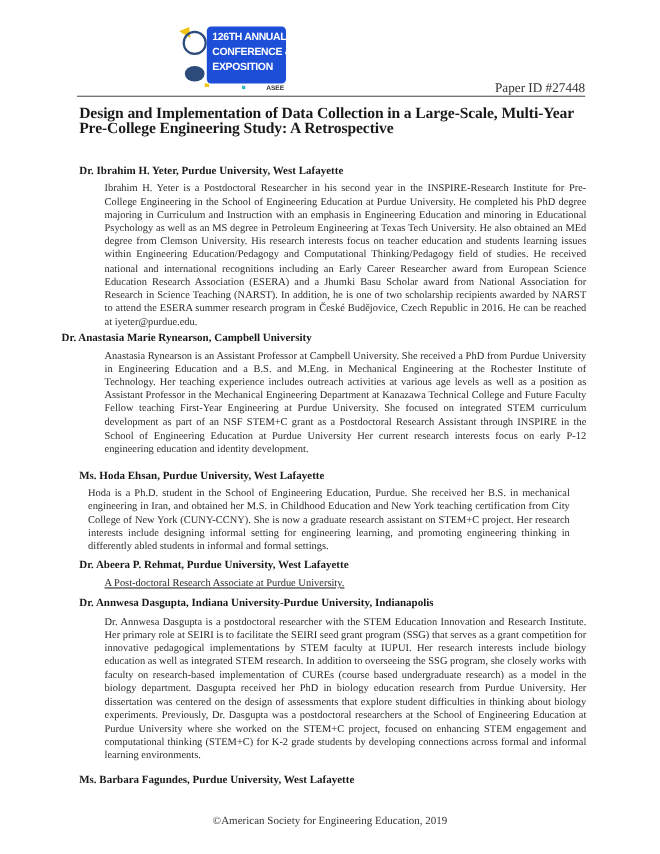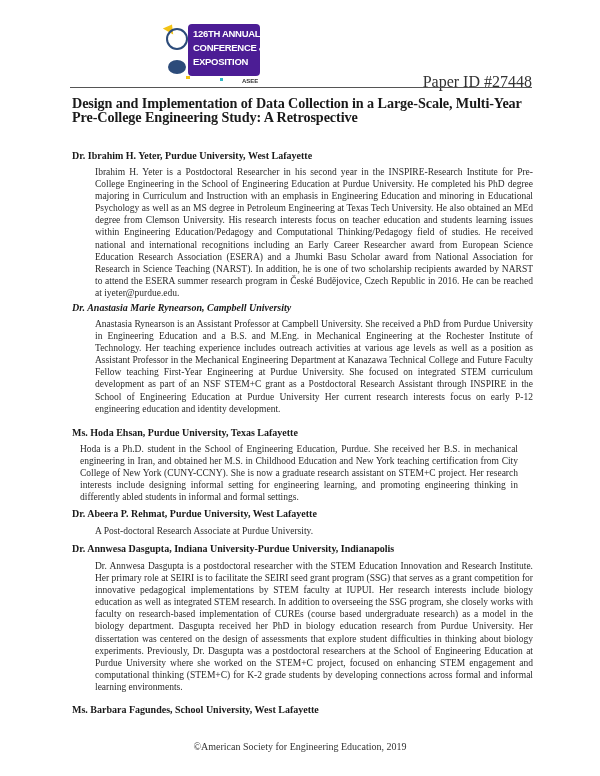--- a/index.html
+++ b/index.html
@@ -16,40 +16,40 @@
     .years { position: absolute; left: 77px; top: 44px; font: italic bold 11px "Liberation Serif", serif; color: #333; line-height: 8px; }
     .years small { display:block; font-size: 6px; }
     .wheel { position: absolute; left: 38px; top: 55px; width: 24px; height: 8px; border-top: 3px solid #2c4b7a; border-radius: 50% 50% 0 0; }
     .confetti { position: absolute; width: 0; height: 0; }
     .c1 { left: 94px; top: 6px; border-left: 6px solid transparent; border-right: 6px solid transparent; border-bottom: 8px solid #f3c315; transform: rotate(30deg); }
     .c2 { left: 80px; top: 4px; width: 3px; height: 6px; background: #e8577a; transform: rotate(-20deg); }
     .c3 { left: 66px; top: 12px; width: 2px; height: 5px; background: #222; transform: rotate(30deg); }
     .c4 { left: 72px; top: 22px; width: 6px; height: 3px; background: #2fb8c4; transform: rotate(20deg); }
     .emblem { position: absolute; left: 96px; top: 10px; width: 18px; height: 18px; border-radius: 50%; border: 2px solid #2c4b7a; }
     .emblem2 { position: absolute; left: 98px; top: 42px; width: 18px; height: 14px; border-radius: 50%; background: #2c4b7a; }
-    .conf-badge { position: absolute; left: 118px; top: 6px; width: 72px; height: 52px; background: #4c1d95; border-radius: 4px; box-sizing: border-box; padding: 3px 5px; }
+    .conf-badge { position: absolute; left: 118px; top: 6px; width: 72px; height: 52px; background: #1d4ed8; border-radius: 4px; box-sizing: border-box; padding: 3px 5px; }
     .conf-badge span { display: block; font: 900 9.5px "Liberation Sans", sans-serif; color: #fff; line-height: 14px; letter-spacing: -0.3px; white-space: nowrap; }
     .asee { position: absolute; left: 172px; top: 60px; font: bold 6px "Liberation Sans", sans-serif; color: #333; }
     .c5 { left: 116px; top: 58px; width: 4px; height: 3px; background: #f3c315; }
     .c6 { left: 150px; top: 60px; width: 3px; height: 3px; background: #2fb8c4; }
 
-    .paper-id { position: absolute; right: 68px; top: 73px; font-size: 16px; color: #333; }
+    .paper-id { position: absolute; right: 68px; top: 73px; font-size: 12px; color: #333; }
     .hr { position: absolute; left: 70px; top: 87px; width: 462px; height: 1px; background: #555; }
 
     .title { position: absolute; left: 72px; top: 96px; width: 470px; font-weight: bold; font-size: 14.2px; line-height: 14px; color: #1a1a1a; letter-spacing: -0.1px; }
     .author { font-weight: bold; font-size: 10px; line-height: 12px; margin: 0; color: #1a1a1a; }
     .bio { font-size: 9.5px; line-height: 12.1px; margin: 9px 0 8px 23px; text-align: justify; color: #2a2a2a; }
     .a1 { position: absolute; left: 72px; top: 150px; }
     .b1 { position: absolute; left: 95px; top: 166px; width: 438px; margin: 0; }
-    .a2 { position: absolute; left: 72px; top: 302px; font-style: italic; }
+    .a2 { position: absolute; left: 56px; top: 302px; }
     .b2 { position: absolute; left: 95px; top: 318px; width: 438px; margin: 0; }
     .a3 { position: absolute; left: 72px; top: 427px; }
     .b3 { position: absolute; left: 80px; top: 443px; width: 438px; margin: 0; }
     .a4 { position: absolute; left: 72px; top: 508px; }
-    .b4 { position: absolute; left: 95px; top: 525px; width: 438px; margin: 0; }
+    .b4 { position: absolute; left: 95px; top: 525px; width: 438px; margin: 0; text-decoration: underline; }
     .a5 { position: absolute; left: 72px; top: 543px; }
     .b5 { position: absolute; left: 95px; top: 560px; width: 438px; margin: 0; }
     .a6 { position: absolute; left: 72px; top: 704px; }
 
     .footer { position: absolute; left: 0; width: 600px; top: 741px; text-align: center; font-size: 10px; color: #333; }
   </style>
 </head>
 <body>
 
 <div class="logo">
@@ -70,24 +70,24 @@
 <div class="hr"></div>
 
 <div class="title">Design and Implementation of Data Collection in a Large-Scale, Multi-Year Pre-College Engineering Study: A Retrospective</div>
 
 <p class="author a1">Dr. Ibrahim H. Yeter, Purdue University, West Lafayette</p>
 <p class="bio b1">Ibrahim H. Yeter is a Postdoctoral Researcher in his second year in the INSPIRE-Research Institute for Pre-College Engineering in the School of Engineering Education at Purdue University. He completed his PhD degree majoring in Curriculum and Instruction with an emphasis in Engineering Education and minoring in Educational Psychology as well as an MS degree in Petroleum Engineering at Texas Tech University. He also obtained an MEd degree from Clemson University. His research interests focus on teacher education and students learning issues within Engineering Education/Pedagogy and Computational Thinking/Pedagogy field of studies. He received national and international recognitions including an Early Career Researcher award from European Science Education Research Association (ESERA) and a Jhumki Basu Scholar award from National Association for Research in Science Teaching (NARST). In addition, he is one of two scholarship recipients awarded by NARST to attend the ESERA summer research program in České Budějovice, Czech Republic in 2016. He can be reached at iyeter@purdue.edu.</p>
 
 <p class="author a2">Dr. Anastasia Marie Rynearson, Campbell University</p>
 <p class="bio b2">Anastasia Rynearson is an Assistant Professor at Campbell University. She received a PhD from Purdue University in Engineering Education and a B.S. and M.Eng. in Mechanical Engineering at the Rochester Institute of Technology. Her teaching experience includes outreach activities at various age levels as well as a position as Assistant Professor in the Mechanical Engineering Department at Kanazawa Technical College and Future Faculty Fellow teaching First-Year Engineering at Purdue University. She focused on integrated STEM curriculum development as part of an NSF STEM+C grant as a Postdoctoral Research Assistant through INSPIRE in the School of Engineering Education at Purdue University Her current research interests focus on early P-12 engineering education and identity development.</p>
 
-<p class="author a3">Ms. Hoda Ehsan, Purdue University, Texas Lafayette</p>
+<p class="author a3">Ms. Hoda Ehsan, Purdue University, West Lafayette</p>
 <p class="bio b3">Hoda is a Ph.D. student in the School of Engineering Education, Purdue. She received her B.S. in mechanical engineering in Iran, and obtained her M.S. in Childhood Education and New York teaching certification from City College of New York (CUNY-CCNY). She is now a graduate research assistant on STEM+C project. Her research interests include designing informal setting for engineering learning, and promoting engineering thinking in differently abled students in informal and formal settings.</p>
 
 <p class="author a4">Dr. Abeera P. Rehmat, Purdue University, West Lafayette</p>
 <p class="bio b4">A Post-doctoral Research Associate at Purdue University.</p>
 
 <p class="author a5">Dr. Annwesa Dasgupta, Indiana University-Purdue University, Indianapolis</p>
 <p class="bio b5">Dr. Annwesa Dasgupta is a postdoctoral researcher with the STEM Education Innovation and Research Institute. Her primary role at SEIRI is to facilitate the SEIRI seed grant program (SSG) that serves as a grant competition for innovative pedagogical implementations by STEM faculty at IUPUI. Her research interests include biology education as well as integrated STEM research. In addition to overseeing the SSG program, she closely works with faculty on research-based implementation of CUREs (course based undergraduate research) as a model in the biology department. Dasgupta received her PhD in biology education research from Purdue University. Her dissertation was centered on the design of assessments that explore student difficulties in thinking about biology experiments. Previously, Dr. Dasgupta was a postdoctoral researchers at the School of Engineering Education at Purdue University where she worked on the STEM+C project, focused on enhancing STEM engagement and computational thinking (STEM+C) for K-2 grade students by developing connections across formal and informal learning environments.</p>
 
-<p class="author a6">Ms. Barbara Fagundes, School University, West Lafayette</p>
+<p class="author a6">Ms. Barbara Fagundes, Purdue University, West Lafayette</p>
 
 <div class="footer">©American Society for Engineering Education, 2019</div>
 
 </body></html>

